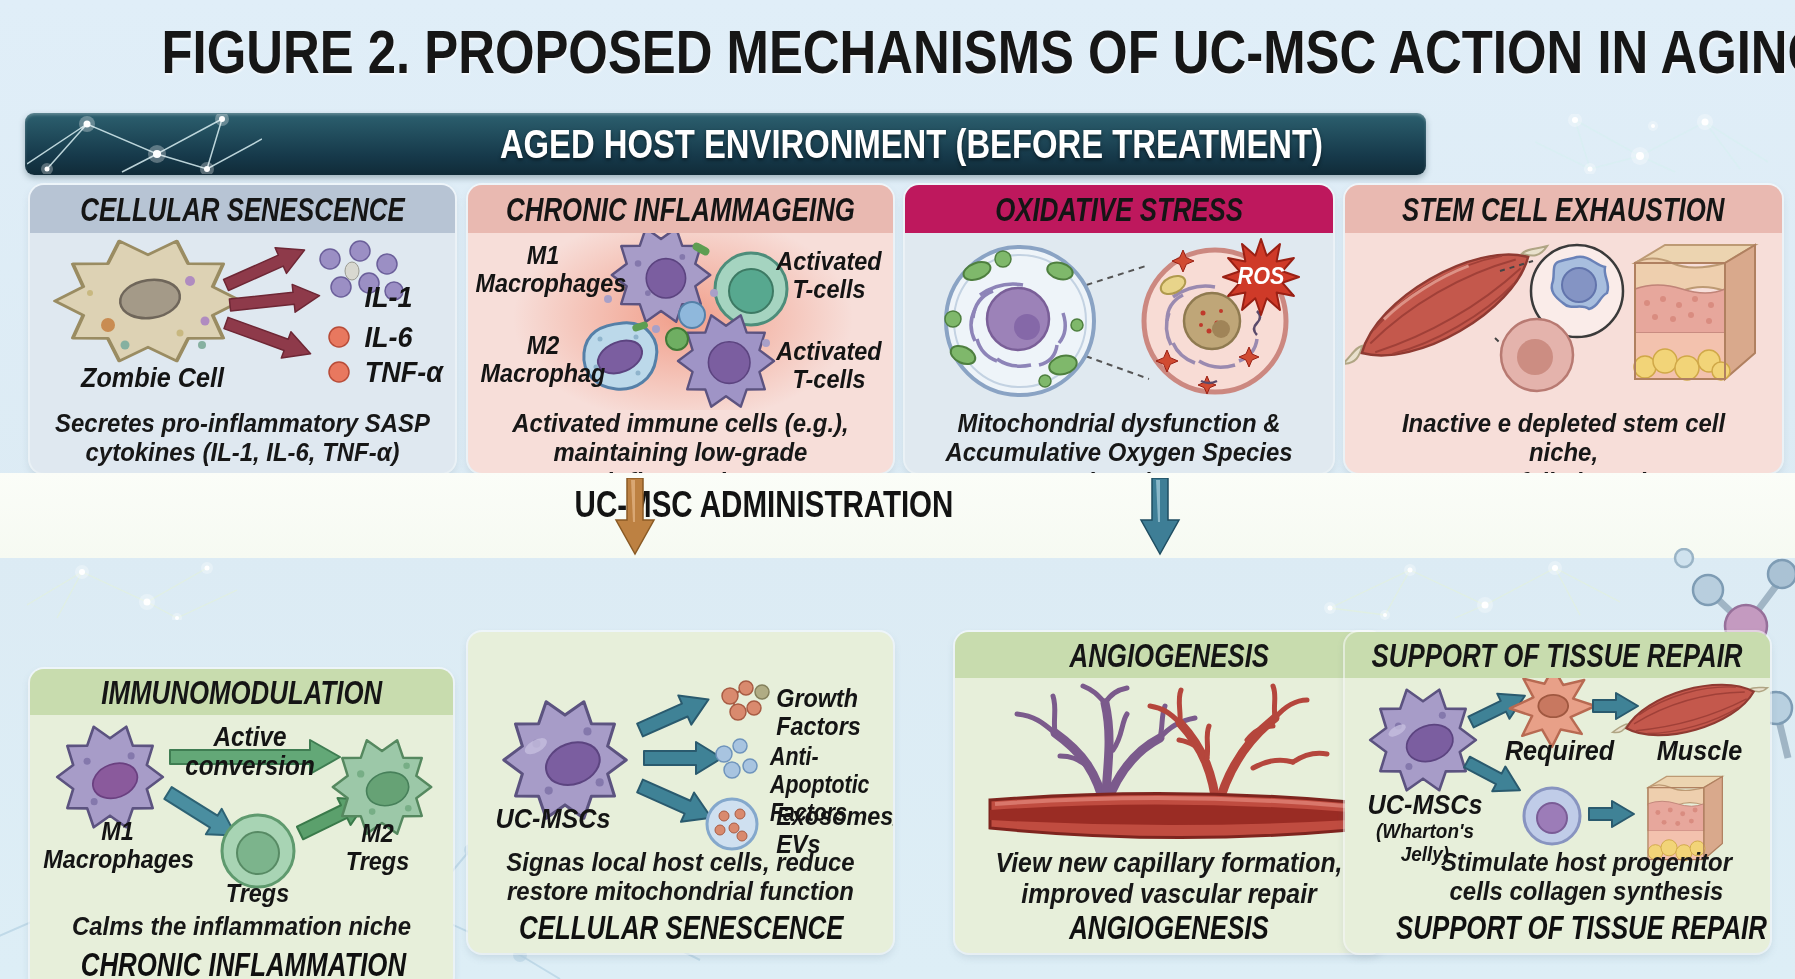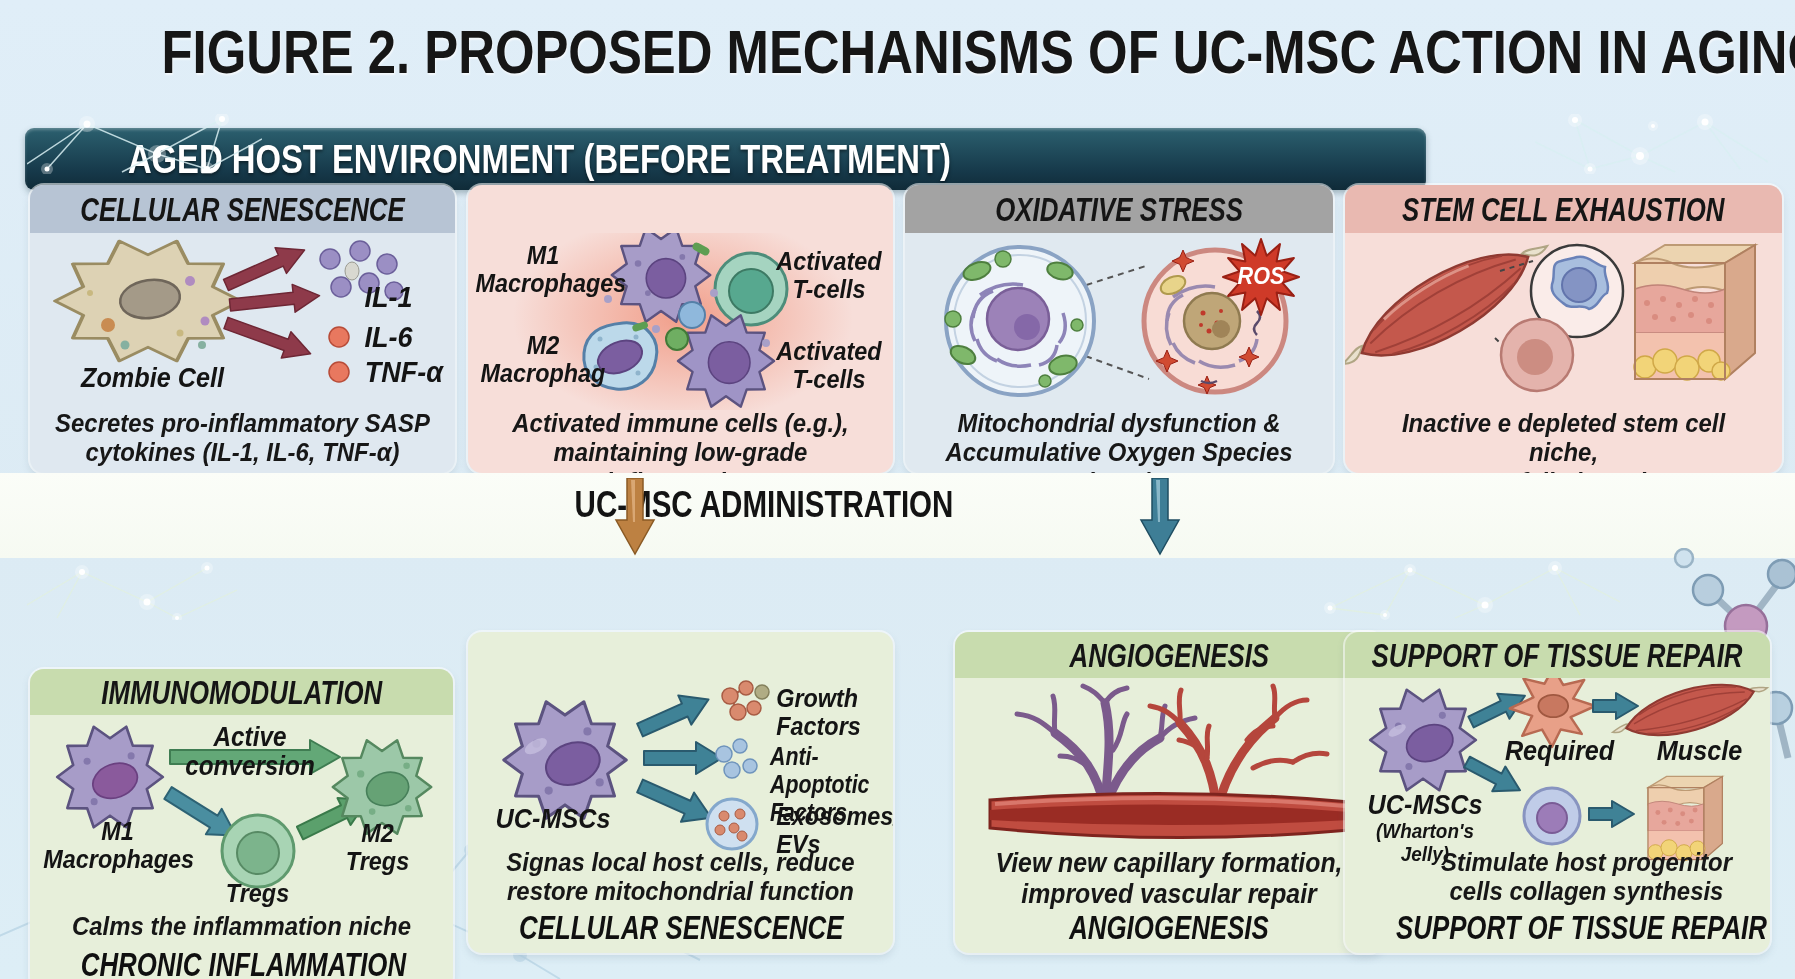--- a/index.html
+++ b/index.html
@@ -4,42 +4,42 @@
 <style>
   html,body{margin:0;padding:0;background:#dfeef7;}
   #stage{position:relative;width:1795px;height:979px;overflow:hidden;
          font-family:"Liberation Sans",sans-serif;
          background:linear-gradient(180deg,#e0eef8 0%,#dcebf4 55%,#ddeef6 100%);}
   .abs{position:absolute;}
   .cond{display:block;transform:scaleX(.82);transform-origin:50% 50%;white-space:nowrap;}
   #fig-title{left:0;top:16px;width:1795px;text-align:center;font-size:62px;font-weight:bold;
              color:#161616;text-shadow:1px 2px 2px rgba(255,255,255,.65);}
   .banner{left:25px;width:1401px;height:62px;border-radius:9px;display:flex;align-items:center;
-          justify-content:flex-start;box-shadow:inset 0 2px 3px rgba(255,255,255,.25),0 3px 6px rgba(40,70,80,.35);margin-top:15px;}
+          justify-content:flex-end;box-shadow:inset 0 2px 3px rgba(255,255,255,.25),0 3px 6px rgba(40,70,80,.35);}
   #banner-before{top:113px;background:linear-gradient(180deg,#2c606f 0%,#16394a 70%,#102b38 100%);}
   #banner-after{top:559px;background:linear-gradient(180deg,#4e7c40 0%,#35591f 75%,#2c4d1c 100%);}
   .banner-text{color:#fff;font-size:41px;font-weight:bold;transform:scaleX(.8);white-space:nowrap;
                text-shadow:0 2px 4px rgba(0,0,0,.5);}
   .panel{position:absolute;border-radius:14px;overflow:hidden;
          box-shadow:0 0 0 2px rgba(255,255,255,.55),0 4px 9px rgba(90,115,135,.2);font-style:italic;}
   .row1{top:185px;height:288px;}
   .row2{top:632px;height:321px;}
   .phead{position:absolute;top:0;left:0;right:0;height:48px;display:flex;align-items:center;justify-content:center;}
   .row2 .phead{height:46px;}
   .ptitle{font-size:34px;font-weight:bold;color:#151515;transform:scaleX(.76);white-space:nowrap;}
   .cap{position:absolute;text-align:center;font-size:26px;font-weight:bold;color:#171717;
        white-space:pre-line;line-height:1.13;transform:scaleX(.92);}
   .lbl{position:absolute;text-align:center;font-size:26px;font-weight:bold;color:#141414;
        white-space:pre-line;line-height:1.08;transform:scaleX(.9);}
   .lbl-left{text-align:left;}
   .foot{position:absolute;left:0;right:0;text-align:center;font-size:34px;font-weight:bold;color:#101010;
         transform:scaleX(.76);white-space:nowrap;}
   .bg-blue{background:#dfe8f0;}  .hd-blue{background:#b7c4d4;}
   .bg-pink{background:#f7ded9;}  .hd-pink{background:#e9b9b1;}
-  .bg-gray{background:#e0e9f0;}  .hd-gray{background:#a3a3a3;}
+  .bg-gray{background:#e0e9f0;}  .hd-gray{background:#be185d;}
   .bg-green{background:#e7efda;} .hd-green{background:#c8dcae;}
   #admin-label{left:0;top:484px;width:1494px;text-align:center;font-size:36px;font-weight:bold;color:#131313;padding-left:17px;}
   #admin-band{left:0;top:473px;width:1795px;height:85px;background:linear-gradient(180deg,#fbfdf8,#f6faf2);}
   svg{display:block;}
   .illus{position:absolute;pointer-events:none;}
 </style>
 </head>
 <body>
 
 <div id="stage">
@@ -151,20 +151,23 @@
     </svg>
     <div class="lbl" style="left:25px;top:178px;width:195px;font-size:28px;">Zombie Cell</div>
     <div class="lbl lbl-left" style="left:330px;top:96px;width:90px;font-size:30px;">IL-1</div>
     <div class="lbl lbl-left" style="left:330px;top:136px;width:90px;font-size:30px;">IL-6</div>
     <div class="lbl lbl-left" style="left:330px;top:171px;width:95px;font-size:30px;">TNF-α</div>
     <div class="cap" style="left:8px;right:8px;top:224px;">Secretes pro-inflammatory SASP
 cytokines (IL-1, IL-6, TNF-α)</div>
   </div>
 
   <div class="panel row1 bg-pink" style="left:468px;width:425px;">
+    <div class="phead hd-pink">
+      <span class="ptitle">CHRONIC INFLAMMAGEING</span>
+    </div>
     <svg class="illus" style="left:0;top:48px;" width="425" height="177" viewBox="0 0 425 177">
       <defs>
         <radialGradient id="redglow" cx="50%" cy="50%" r="50%">
           <stop offset="0%" stop-color="#f0937c" stop-opacity=".85"></stop>
           <stop offset="100%" stop-color="#f0937c" stop-opacity="0"></stop>
         </radialGradient>
       </defs>
       <ellipse cx="215" cy="85" rx="170" ry="105" fill="url(#redglow)"></ellipse>
       <g transform="translate(193,42) scale(.82)" stroke-linejoin="round">
         <polygon points="60,0 41.8,13.6 48.5,35.3 25.9,35.6 18.5,57.1 0,44 -18.5,57.1 -25.9,35.6 -48.5,35.3 -41.8,13.6 -60,0 -41.8,-13.6 -48.5,-35.3 -25.9,-35.6 -18.5,-57.1 0,-44 18.5,-57.1 25.9,-35.6 48.5,-35.3 41.8,-13.6" fill="#a79cc8" stroke="#5c5380" stroke-width="3"></polygon>

